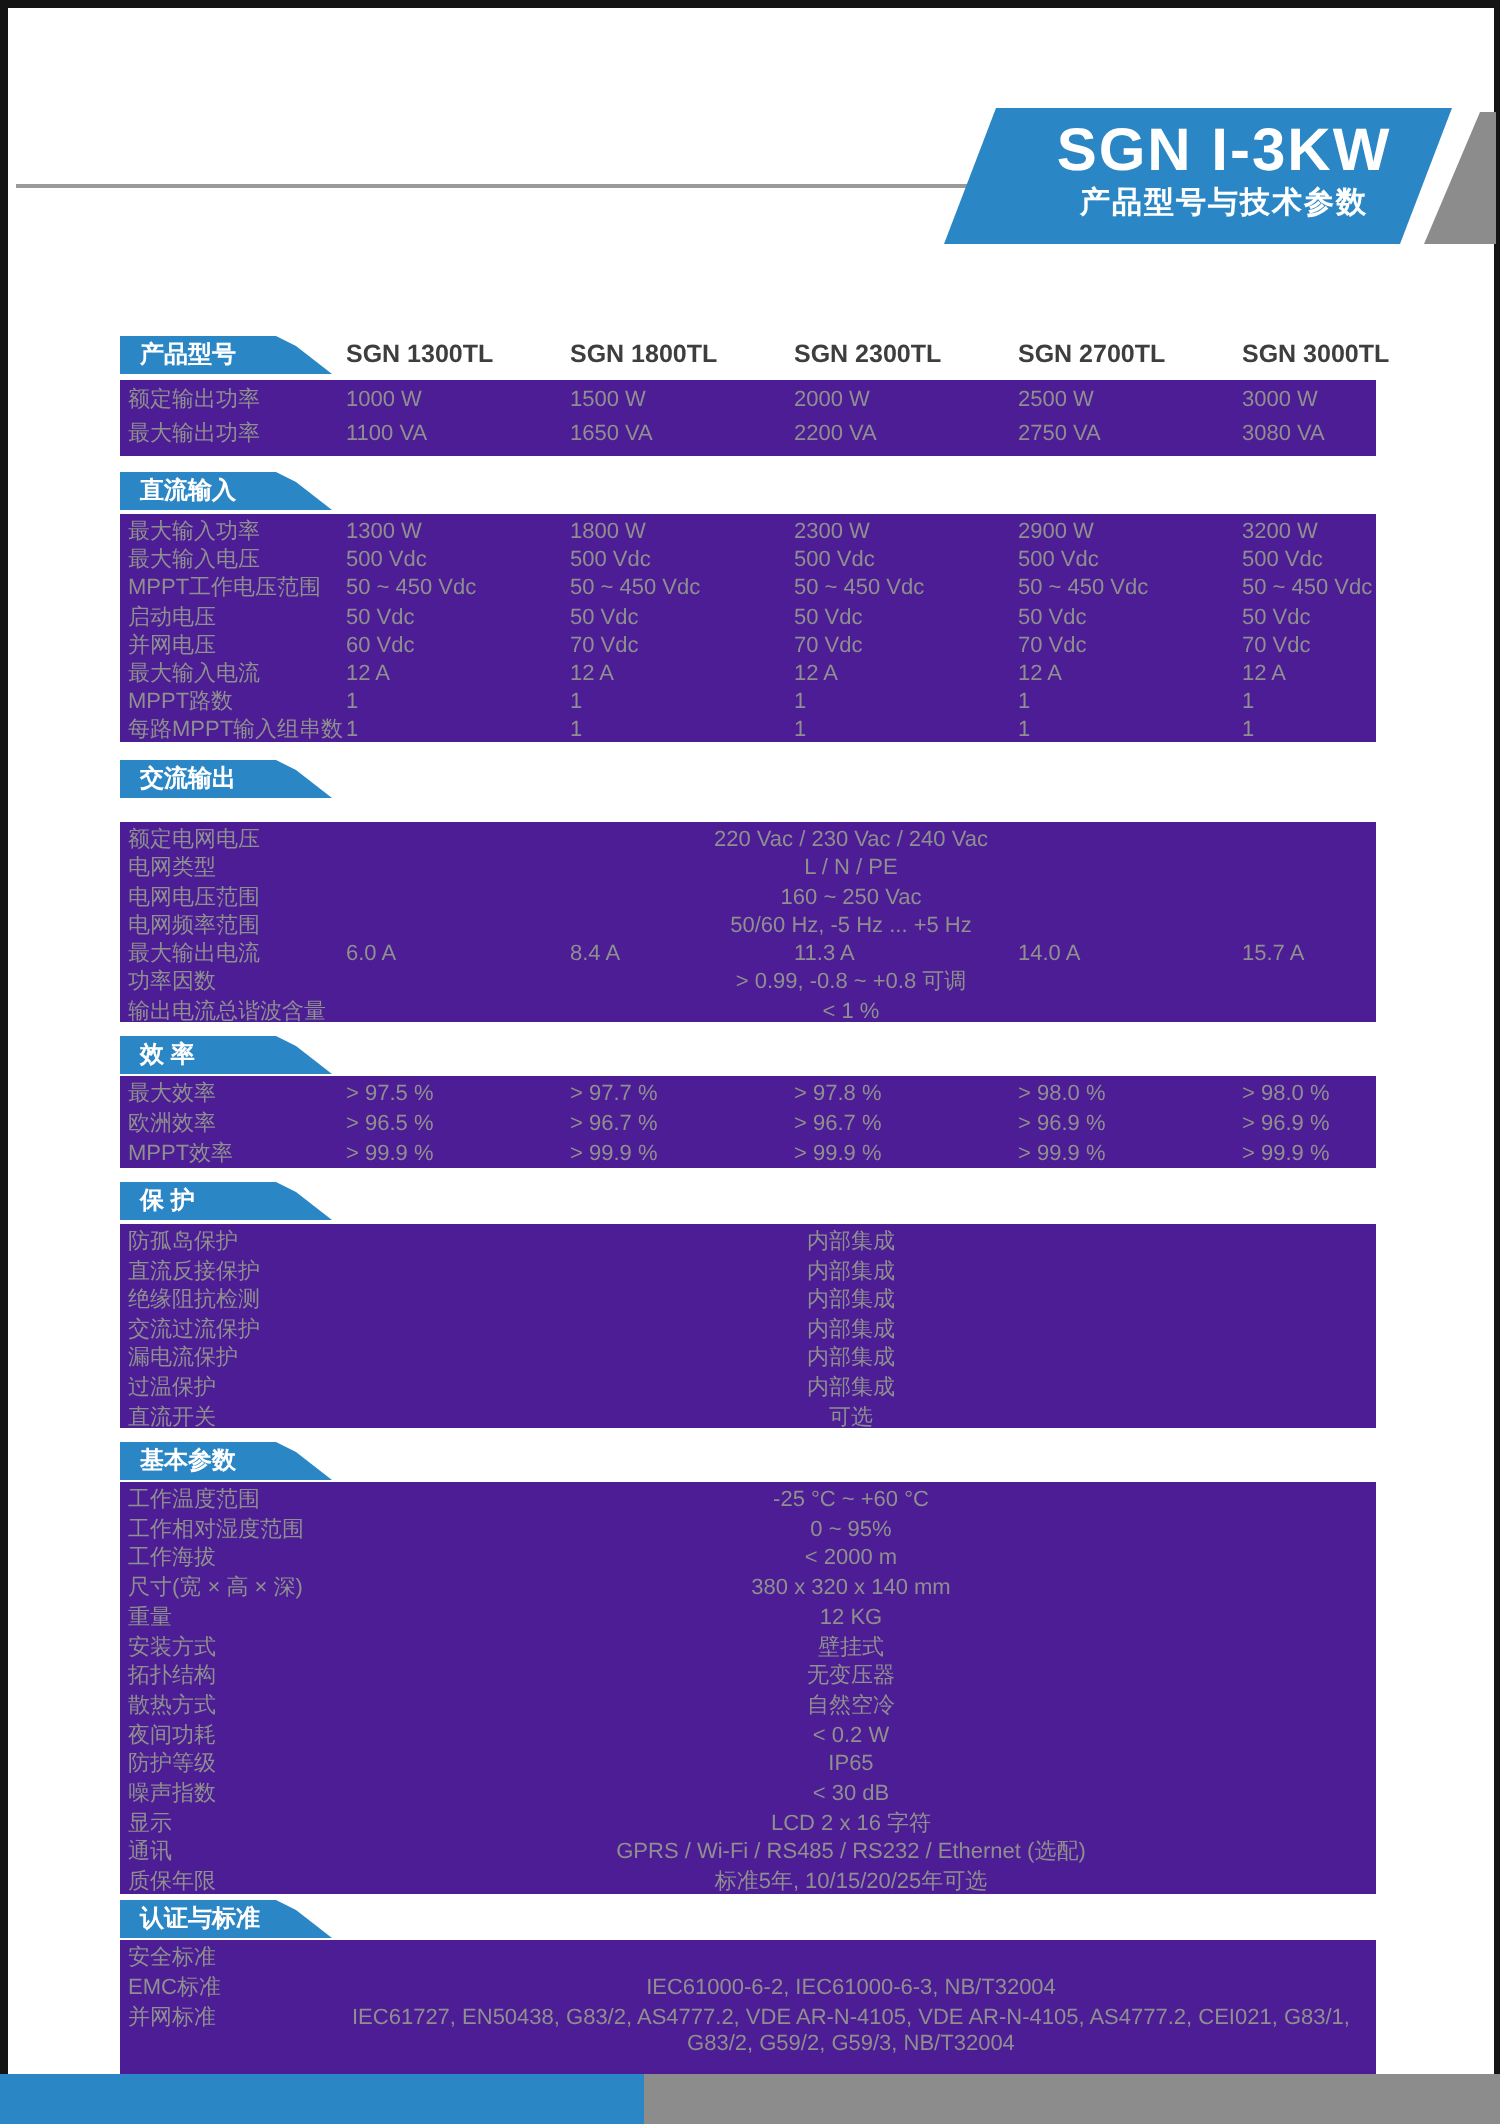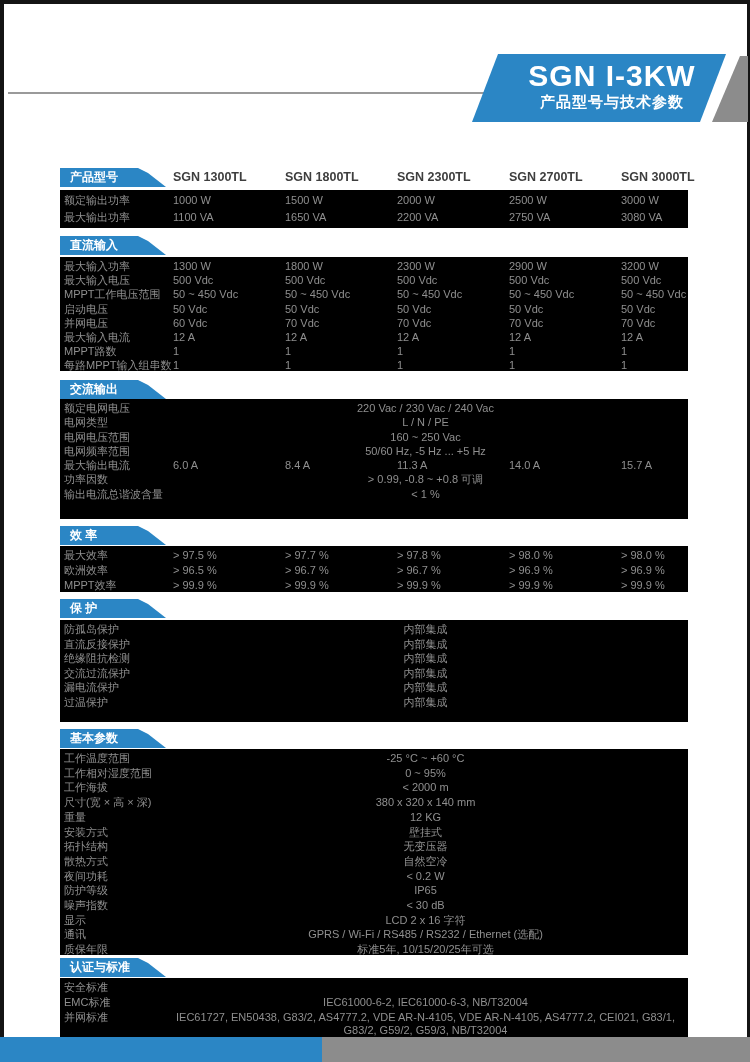--- a/index.html
+++ b/index.html
@@ -29,29 +29,29 @@
   .tab{
     height:19px;width:106px;background:#2b86c5;color:#ffffff;
     font-size:12px;font-weight:bold;line-height:19px;padding-left:10px;box-sizing:border-box;
     clip-path:polygon(0 0,78px 0,88px 5px,106px 19px,0 19px);
   }
   .model-header{position:relative;height:20px;}
   .model-header .tab{position:absolute;left:0;top:0;}
   .col-head{
     position:absolute;top:2px;font-size:12.5px;font-weight:bold;color:#3e3e3e;white-space:nowrap;
   }
-  .block{background:#000000;width:628px;box-sizing:border-box;padding-top:2px;overflow:visible;}
+  .block{background:#4c1d95;width:628px;box-sizing:border-box;padding-top:2px;overflow:visible;}
   .row{display:flex;font-size:11px;color:#8f8f8f;white-space:nowrap;}
   .row .lbl{width:113px;padding-left:4px;box-sizing:border-box;flex:none;}
   .row .val{width:112px;flex:none;}
   .row .span-val{width:505px;text-align:center;flex:none;white-space:normal;}
 
   .sec-0 .block{margin-top:2px;height:38px;}   .sec-0 .row{line-height:17px;}
   .sec-1 .tab{margin-top:8px;}  .sec-1 .block{margin-top:2px;height:114px;} .sec-1 .row{line-height:14.2px;}
-  .sec-2 .tab{margin-top:9px;}  .sec-2 .block{margin-top:0;height:120px;} .sec-2 .row{line-height:14.3px;}
+  .sec-2 .tab{margin-top:9px;}  .sec-2 .block{margin-top:12px;height:100px;} .sec-2 .row{line-height:14.3px;}
   .sec-3 .tab{margin-top:7px;}  .sec-3 .block{margin-top:1px;height:46px;}  .sec-3 .row{line-height:15px;}
   .sec-4 .tab{margin-top:7px;}  .sec-4 .block{margin-top:2px;height:102px;} .sec-4 .row{line-height:14.6px;align-items:center;}
   .sec-5 .tab{margin-top:7px;}  .sec-5 .block{margin-top:1px;height:206px;} .sec-5 .row{line-height:14.7px;}
   .sec-6 .tab{margin-top:3px;}  .sec-6 .block{margin-top:1px;height:68px;padding-top:3px;}
   .sec-6 .row{line-height:13px;margin-bottom:2px;}
 
   .footer-blue{position:absolute;left:0;top:1037px;width:322px;height:25px;background:#2b86c5;}
   .footer-gray{position:absolute;left:322px;top:1037px;width:428px;height:25px;background:#8c8c8c;}
 </style>
 </head>
@@ -252,20 +252,24 @@
           <span class="span-val">内部集成</span>
         </div>
         <div class="row">
           <span class="lbl">漏电流保护</span>
           <span class="span-val">内部集成</span>
         </div>
         <div class="row">
           <span class="lbl">过温保护</span>
           <span class="span-val">内部集成</span>
         </div>
+        <div class="row">
+          <span class="lbl">直流开关</span>
+          <span class="span-val">可选</span>
+        </div>
       </div>
     </div>
     <div class="section sec-5">
       <div class="tab">基本参数</div>
       <div class="block">
         <div class="row">
           <span class="lbl">工作温度范围</span>
           <span class="span-val">-25 °C ~ +60 °C</span>
         </div>
         <div class="row">

